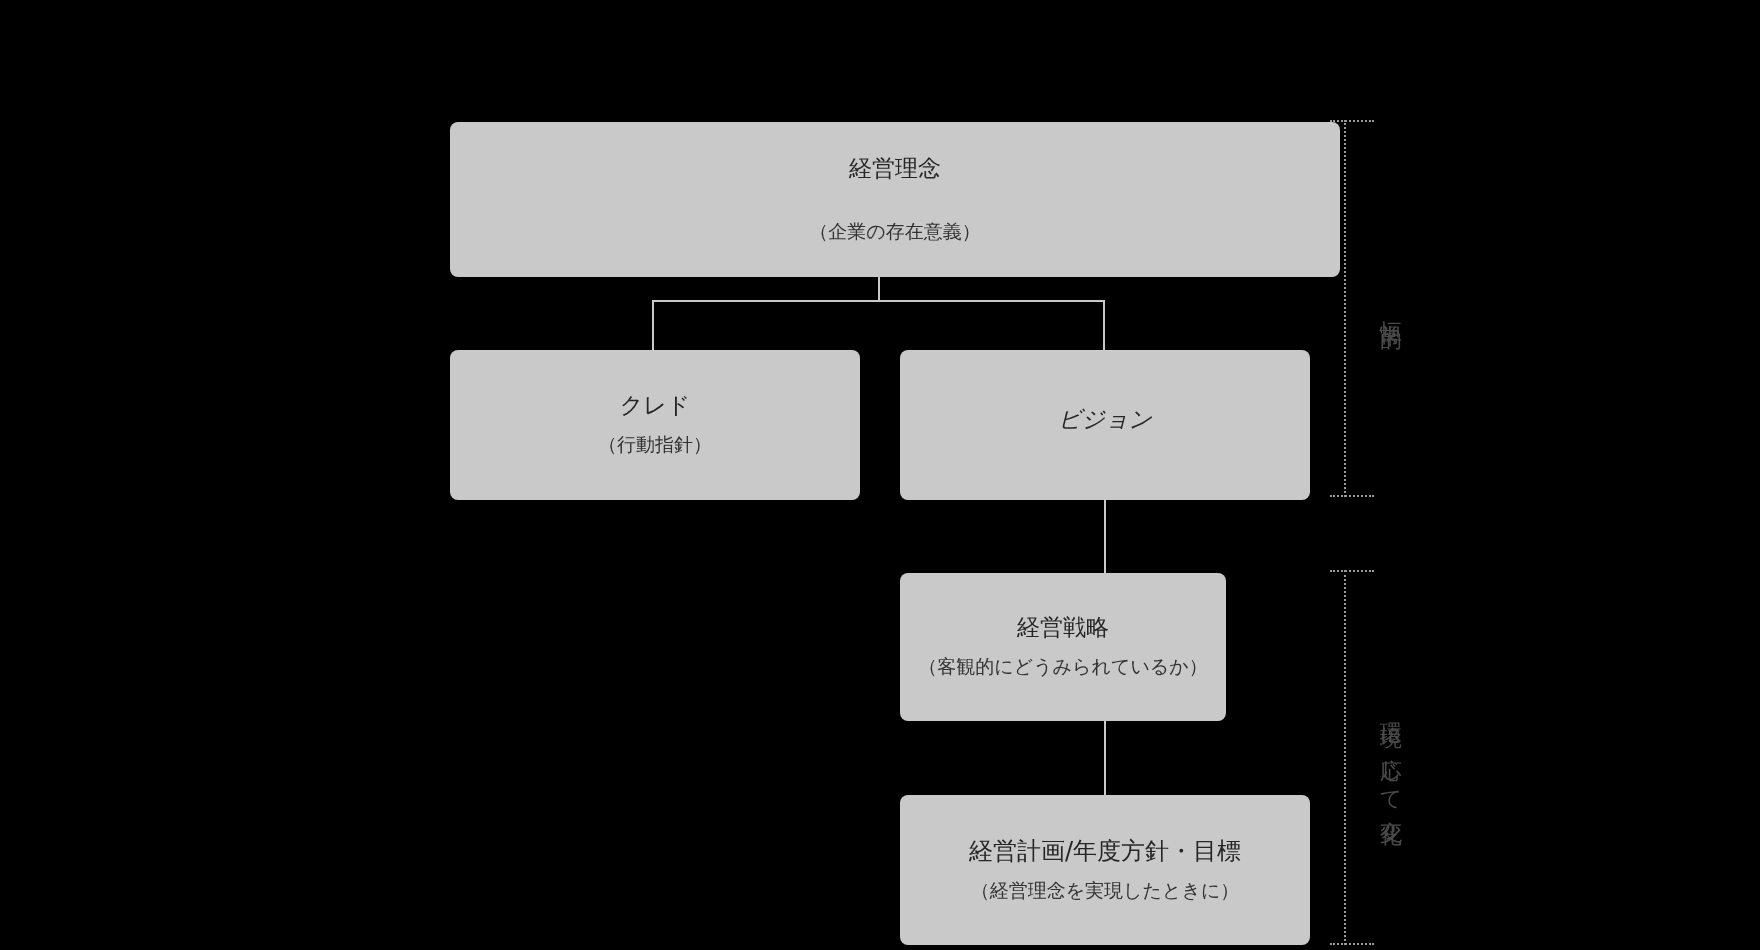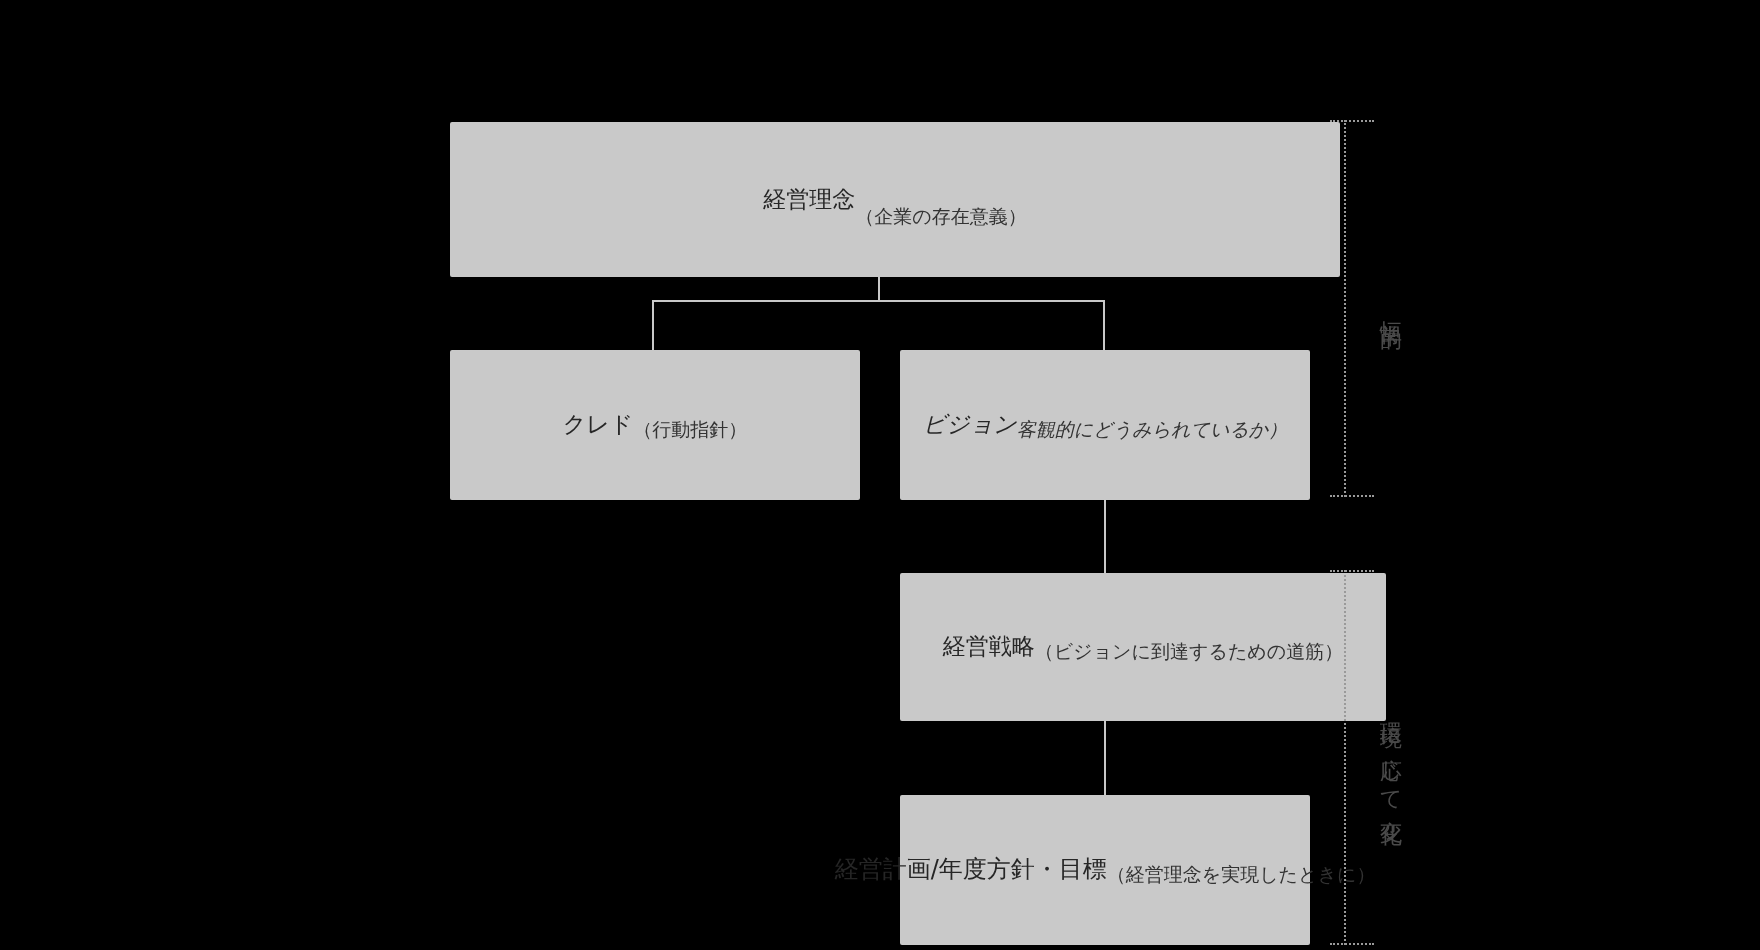--- a/index.html
+++ b/index.html
@@ -19,23 +19,23 @@
     position: relative;
     width: 1760px;
     height: 950px;
     background: #000000;
   }
 
   
   .node {
     position: absolute;
     background: #c9c9c9;
-    border-radius: 2px;
+    border-radius: 8px;
     display: flex;
-    flex-direction: row;
+    flex-direction: column;
     align-items: center;
     justify-content: center;
     color: #2b2b2b;
     text-align: center;
     padding: 10px 4px;
   }
 
   .node-title {
     font-size: 23px;
     line-height: 1.3;
@@ -61,21 +61,21 @@
   #node-credo {
     left: 450px;  top: 350px;  width: 410px; height: 150px; align-items: center;
   }
 
   #node-vision {
     left: 900px;  top: 350px;  width: 410px; height: 150px; font-style: italic;
   }
   #node-vision .node-sub { margin-top: 10px; }
 
   #node-strategy {
-    left: 900px;  top: 573px;  width: 486px; height: 148px;
+    left: 900px;  top: 573px;  width: 326px; height: 148px;
   }
 
   #node-plan {
     left: 900px;  top: 795px;  width: 410px; height: 150px;
   }
   #node-plan .node-title { font-size: 24px; }
 
   
   .conn {
     position: absolute;
@@ -160,28 +160,27 @@
   <div class="node" id="node-credo">
     <div class="node-title">クレド</div>
     <div class="node-sub">
       <span class="sub-line">（行動指針）</span>
     </div>
   </div>
 
   <div class="node" id="node-vision">
     <div class="node-title">ビジョン</div>
     <div class="node-sub">
-      <span class="sub-line">客観的にどうみられているか）</span>
     </div>
   </div>
 
   <div class="node" id="node-strategy">
     <div class="node-title">経営戦略</div>
     <div class="node-sub">
-      <span class="sub-line">（ビジョンに到達するための道筋）</span>
+      <span class="sub-line">（客観的にどうみられているか）</span>
     </div>
   </div>
 
   <div class="node" id="node-plan">
     <div class="node-title">経営計画/年度方針・目標</div>
     <div class="node-sub">
       <span class="sub-line">（経営理念を実現したときに）</span>
     </div>
   </div>
 

